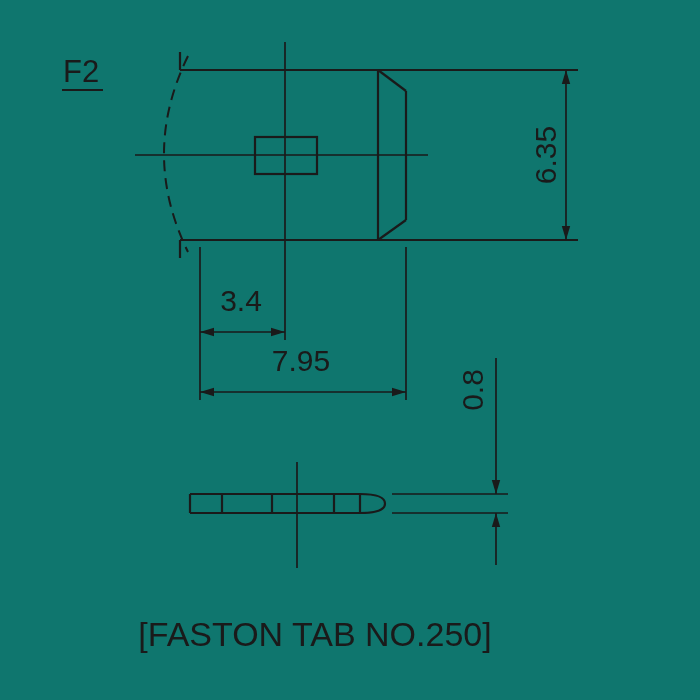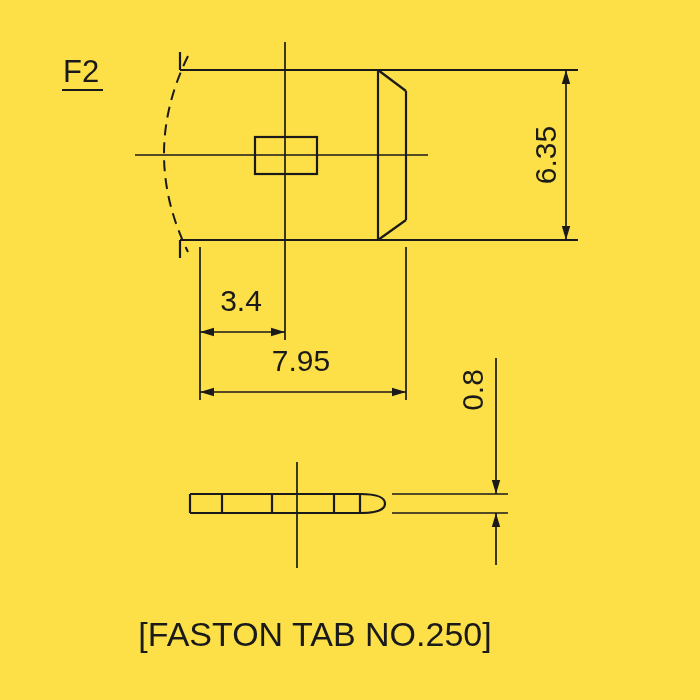--- a/index.html
+++ b/index.html
@@ -4,21 +4,21 @@
 <style>
   html, body {
     margin: 0;
     padding: 0;
     background: #ffffff;
   }
   .page {
     position: relative;
     width: 700px;
     height: 700px;
-    background: #fde047;
+    background: #0f766e;
     font-family: "Liberation Sans", sans-serif;
     overflow: hidden;
   }
   svg {
     display: block;
   }
   .outline {
     stroke: #1a1a1a;
     stroke-width: 2.2;
     fill: none;

